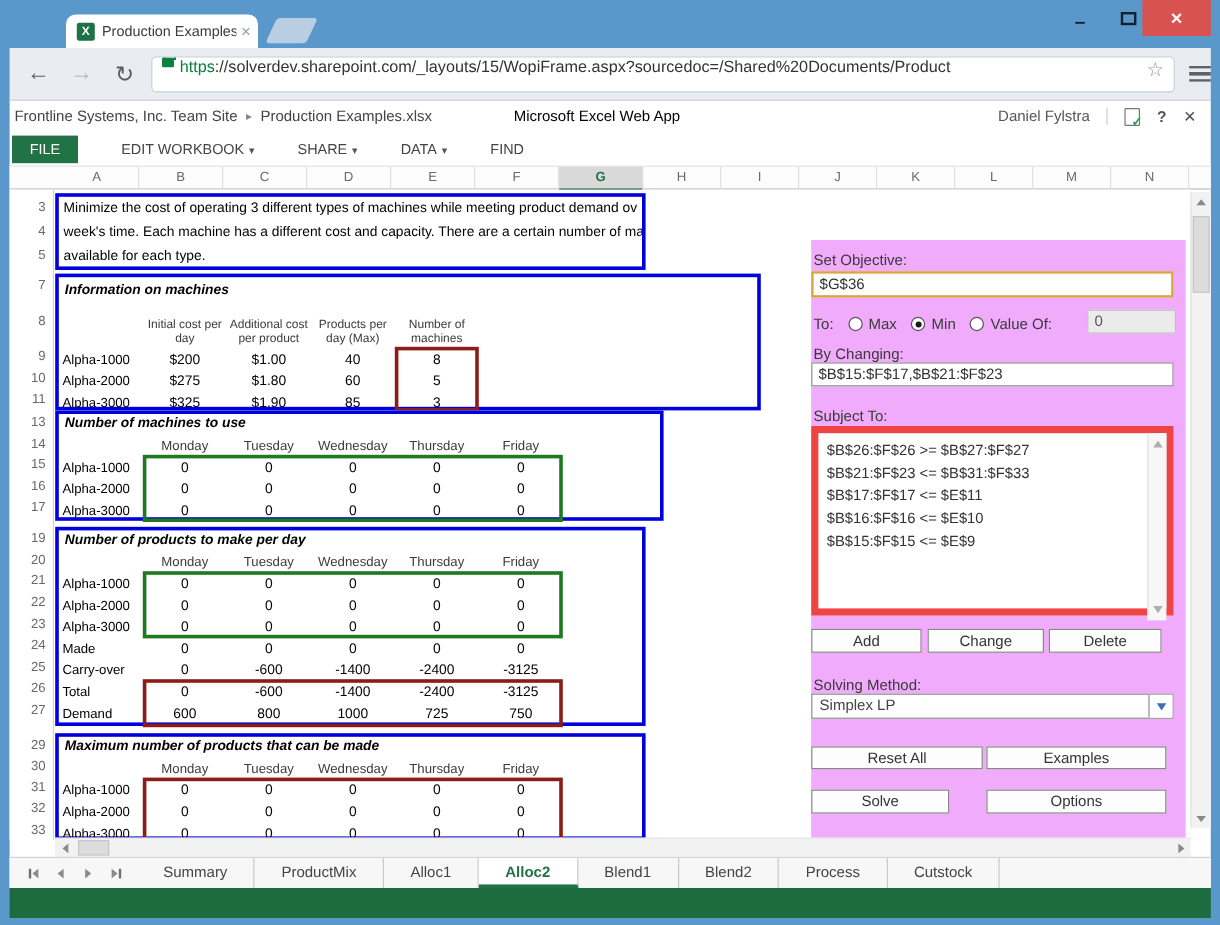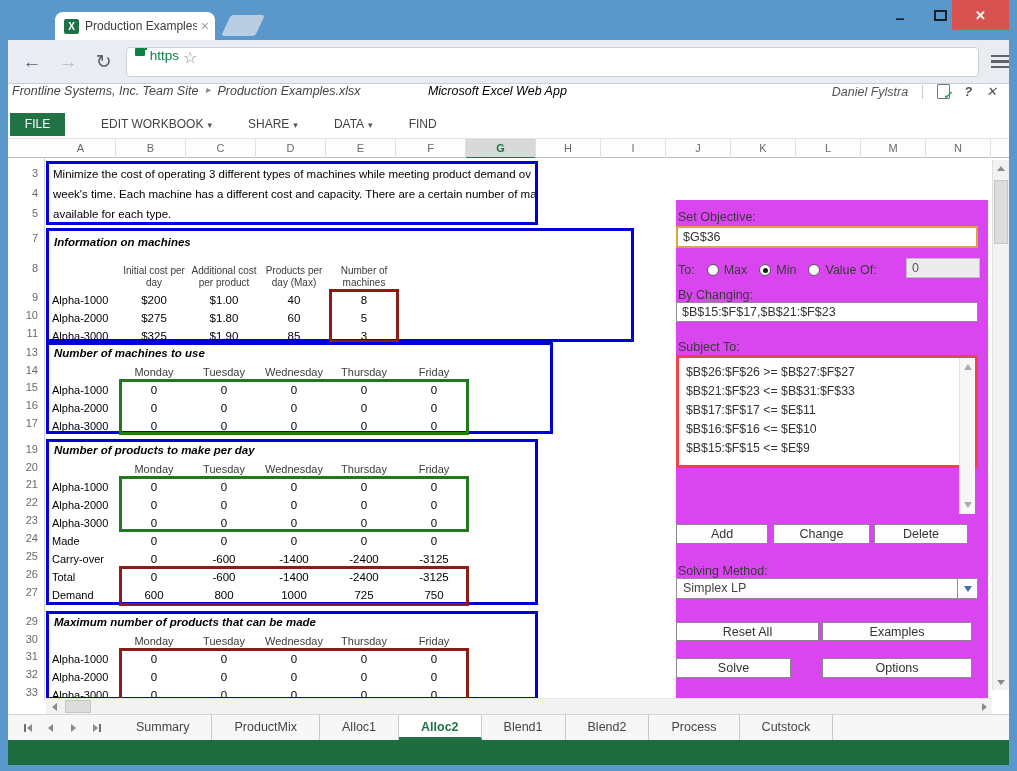--- a/index.html
+++ b/index.html
@@ -35,21 +35,21 @@
                   border:2px solid #0b8043; border-bottom:none; border-radius:4px 4px 0 0; }
   .uscheme { color:#0b8043; font-size:13.5px; }
   .urest { color:#333; font-size:13.5px; white-space:nowrap; overflow:hidden; flex:1 1 auto; }
   .ustar { color:#8a9096; font-size:16px; margin-left:4px; flex:0 0 auto; }
   .hamb { margin-left:12px; display:flex; flex-direction:column; gap:3px; }
   .hamb i { display:block; width:18px; height:2.5px; background:#5f6368; }
 
   
   .content { left:8px; top:84px; width:1001px; height:656px; background:#fff; }
 
-  .spheader { left:0; top:0; width:1001px; height:26px; display:flex; align-items:flex-start; font-size:12.5px; color:#444;font-style:italic; }
+  .spheader { left:0; top:0; width:1001px; height:26px; display:flex; align-items:center; font-size:12.5px; color:#444; }
   .crumbsep { color:#888; margin:0 7px; font-size:10px; }
   .appname { position:absolute; left:50%; transform:translateX(-58%); color:#000000; }
   .spright { position:absolute; right:12px; display:flex; align-items:center; gap:14px; color:#555; }
   .vdiv { width:1px; height:14px; background:#ccc; }
   .permicon { width:13px; height:15px; border:1px solid #777; border-radius:1px; position:relative; }
   .permicon span { position:absolute; right:-3px; bottom:-4px; color:#2e9e4f; font-size:11px; font-weight:bold; }
   .spq { font-weight:bold; font-size:13px; }
   .spx { font-size:13px; }
 
   .menubar { left:0; top:26px; width:1001px; height:28px; display:flex; align-items:center; }
@@ -77,31 +77,31 @@
   .cv { width:70px; height:18px; line-height:18px; font-size:11.5px; color:#000; text-align:center; white-space:nowrap; }
   .dh { font-size:11px; color:#3b3b3b; }
   .infohdrs { position:relative; height:40px; }
   .ih { position:absolute; top:2px; width:70px; height:36px; display:flex; align-items:flex-end; justify-content:center;
         text-align:center; font-size:10px; line-height:1.18; color:#3b3b3b; }
   .ovl { position:absolute; pointer-events:none; }
   .ovl.green { border:3px solid #1f7a1f; }
   .ovl.red { border:3px solid #8b1c17; }
 
   
-  .solver { left:668px; top:116px; width:312px; height:505px; background:#d946ef; font-size:12.5px; color:#3a3a3a; }
+  .solver { left:668px; top:116px; width:312px; height:505px; background:#f0abfc; font-size:12.5px; color:#3a3a3a; }
   .slabel { position:absolute; left:2px; white-space:nowrap; }
   .sinput { position:absolute; left:0; width:302px; background:#fff; border:1px solid #8f8f8f; color:#333;
             padding:1px 5px; line-height:17px; white-space:nowrap; overflow:hidden; }
   .obj { border:2px solid #dca23c; height:22px; }
   .torow { position:absolute; left:2px; top:60px; width:302px; height:20px; display:flex; align-items:center; }
   .radio { width:12px; height:12px; border:1px solid #555; border-radius:50%; background:#fff; position:relative; margin:0 5px 0 12px; flex:0 0 12px; }
   .radio.sel::after { content:''; position:absolute; left:2.5px; top:2.5px; width:5px; height:5px; border-radius:50%; background:#1a1a1a; }
   .vof { position:absolute; left:228px; top:-2px; width:74px; height:20px; background:#ebebeb; border:1px solid #c0c0c0;
          color:#555; padding:1px 5px; line-height:16px; }
-  .listbox { position:absolute; left:0; top:155px; width:302px; height:113px; border:3px solid #ef4444; background:#fff; }
+  .listbox { position:absolute; left:0; top:155px; width:302px; height:158px; border:6px solid #ef4444; background:#fff; }
   .cons { padding:5px 7px; font-size:12.3px; color:#333; line-height:19px; white-space:nowrap; }
   .lbsb { position:absolute; right:0; top:0; width:16px; height:156px; background:#f7f7f7; border-left:1px solid #e4e4e4; }
   .lbarrow { position:absolute; left:4px; width:0; height:0; border-style:solid; }
   .lbup { top:6px; border-width:0 4.5px 6px 4.5px; border-color:transparent transparent #aeaeae transparent; }
   .lbdn { bottom:6px; border-width:6px 4.5px 0 4.5px; border-color:#aeaeae transparent transparent transparent; }
   .sbtn { position:absolute; height:20px; background:#fdfdfd; border:1px solid #878787; color:#333;
           text-align:center; line-height:18px; font-size:12.5px; }
   .dropdown { position:absolute; left:0; top:378px; width:302px; height:21px; border:1px solid #8f8f8f; background:#fff; }
   .ddtext { position:absolute; left:6px; top:0; line-height:19px; color:#444; }
   .ddbtn { position:absolute; right:0; top:0; width:20px; height:19px; border-left:1px solid #8f8f8f;
@@ -149,20 +149,21 @@
   <div class="abs winbtn wclose">✕</div>
 </div>
 
 <div class="abs toolbar">
   <span class="navg">←</span>
   <span class="navg dis">→</span>
   <span class="navg">↻</span>
   <div class="omnibox">
     <span class="lock"></span>
     <span class="uscheme">https</span>
+    <span class="urest">://solverdev.sharepoint.com/_layouts/15/WopiFrame.aspx?sourcedoc=/Shared%20Documents/Product</span>
     <span class="ustar">☆</span>
   </div>
   <span class="hamb">
       <i></i>
       <i></i>
       <i></i>
     </span>
 </div>
 
 <div class="abs content">

